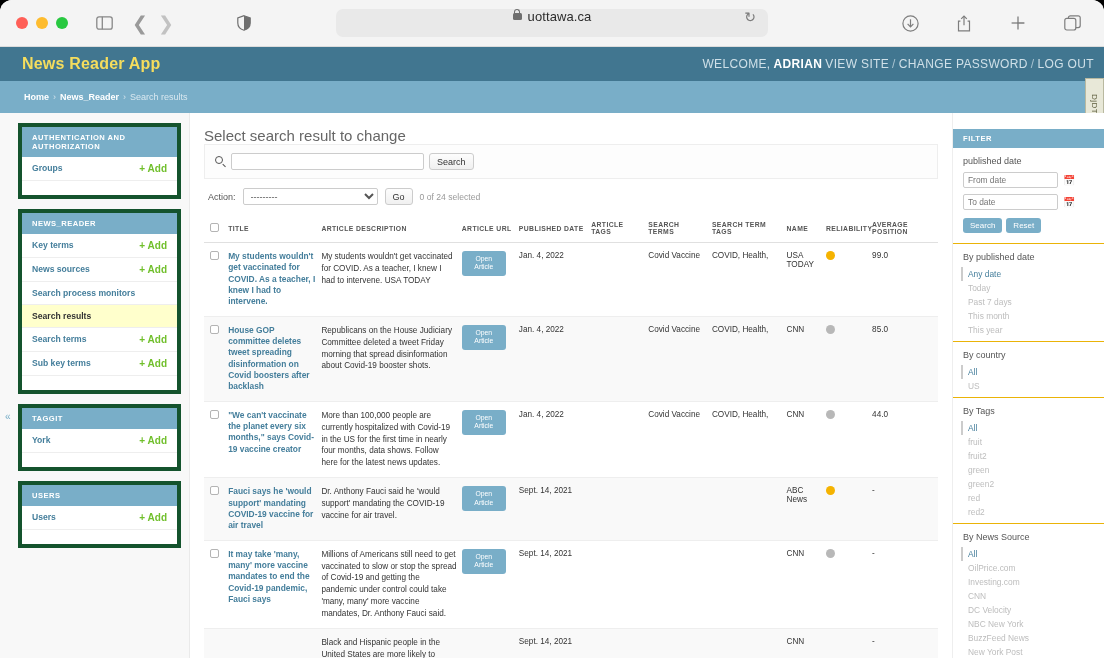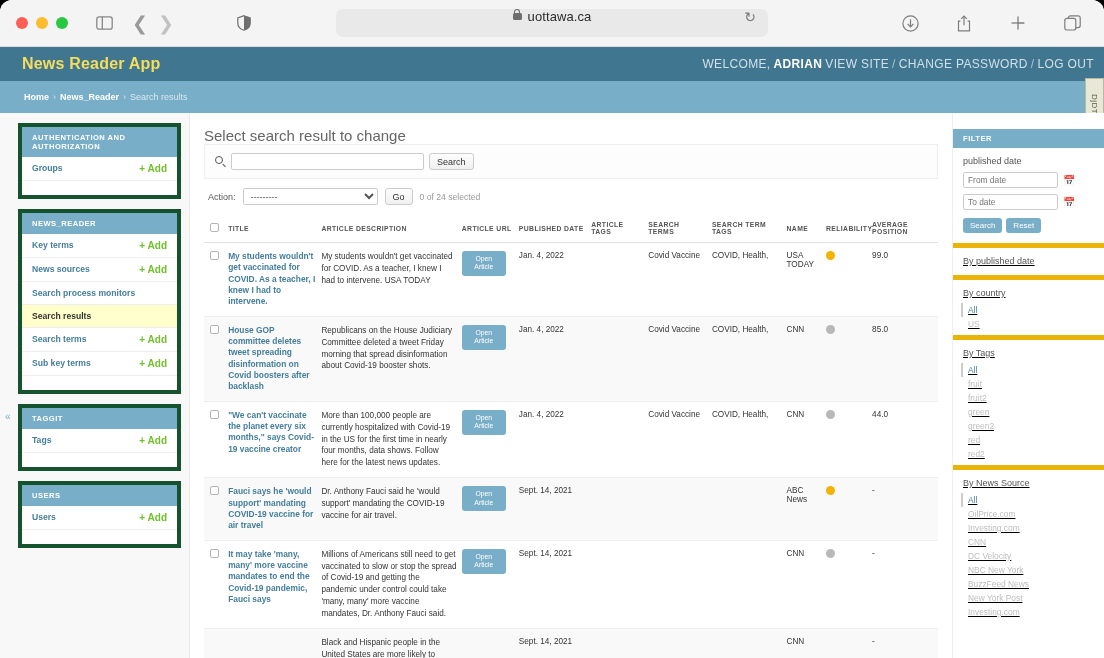--- a/index.html
+++ b/index.html
@@ -263,21 +263,21 @@
     font-size: 8.4px; padding: 0 4px; color: #555; background: #fff;
     font-family: "Liberation Sans", sans-serif;
   }
   .cal-icon { color: #79aec8; font-size: 10px; }
   .filter-btns { display: flex; gap: 4px; margin: 8px 0 10px 0; }
   .btn-blue {
     background: #79aec8; color: #fff; border: none; border-radius: 3px;
     font-size: 8px; padding: 3px 7px; cursor: pointer;
     font-family: "Liberation Sans", sans-serif;
   }
-  .filter-group { border-top: 5px solid #eab308; padding: 8px 10px 4px 10px; text-decoration: underline; }
+  .filter-group { border-top: 1px solid #eab308; padding: 8px 10px 4px 10px; }
   .fg-title { font-size: 9px; color: #555; margin-bottom: 5px; }
   .fg-list { list-style: none; }
   .fg-list li { padding: 2px 0 2px 5px; font-size: 8.4px; color: #bdbdbd; }
   .fg-list li.sel { color: #447e9b; border-left: 2px solid #ccc; margin-left: -2px; padding-left: 5px; }
 
   
   .djdt {
     position: absolute; right: 0; top: 78px;
     width: 19px; height: 52px;
     background: #e8e8d8;
@@ -419,21 +419,21 @@
             </div>
             <div class="mod-row">
               <span class="name">Sub key terms</span>
               <span class="addlink">+ Add</span>
             </div>
             <div class="mod-spacer"></div>
           </div>
           <div class="mod">
             <div class="mod-head">TAGGIT</div>
             <div class="mod-row">
-              <span class="name">Tags</span>
+              <span class="name">York</span>
               <span class="addlink">+ Add</span>
             </div>
             <div class="mod-spacer"></div>
           </div>
           <div class="mod">
             <div class="mod-head">USERS</div>
             <div class="mod-row">
               <span class="name">Users</span>
               <span class="addlink">+ Add</span>
             </div>
@@ -593,20 +593,27 @@
           <span class="cal-icon">📅</span>
         </div>
         <div class="filter-btns">
           <button class="btn-blue">Search</button>
           <button class="btn-blue">Reset</button>
         </div>
       </div>
       <div id="filter-groups">
           <div class="filter-group">
             <div class="fg-title">By published date</div>
+            <ul class="fg-list">
+              <li class="sel">Any date</li>
+              <li>Today</li>
+              <li>Past 7 days</li>
+              <li>This month</li>
+              <li>This year</li>
+            </ul>
           </div>
           <div class="filter-group">
             <div class="fg-title">By country</div>
             <ul class="fg-list">
               <li class="sel">All</li>
               <li>US</li>
             </ul>
           </div>
           <div class="filter-group">
             <div class="fg-title">By Tags</div>

